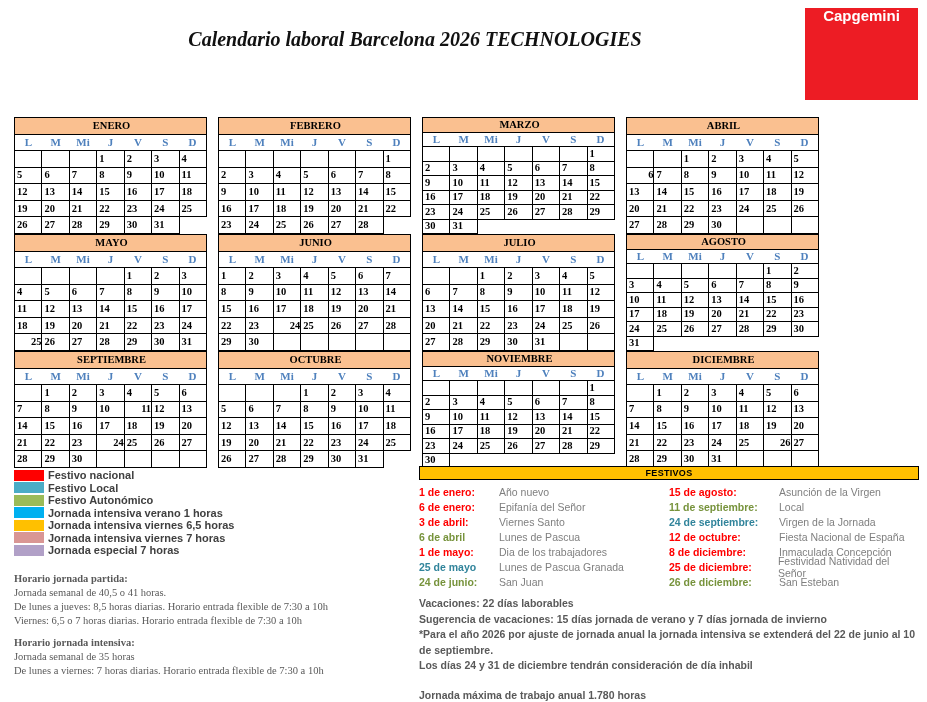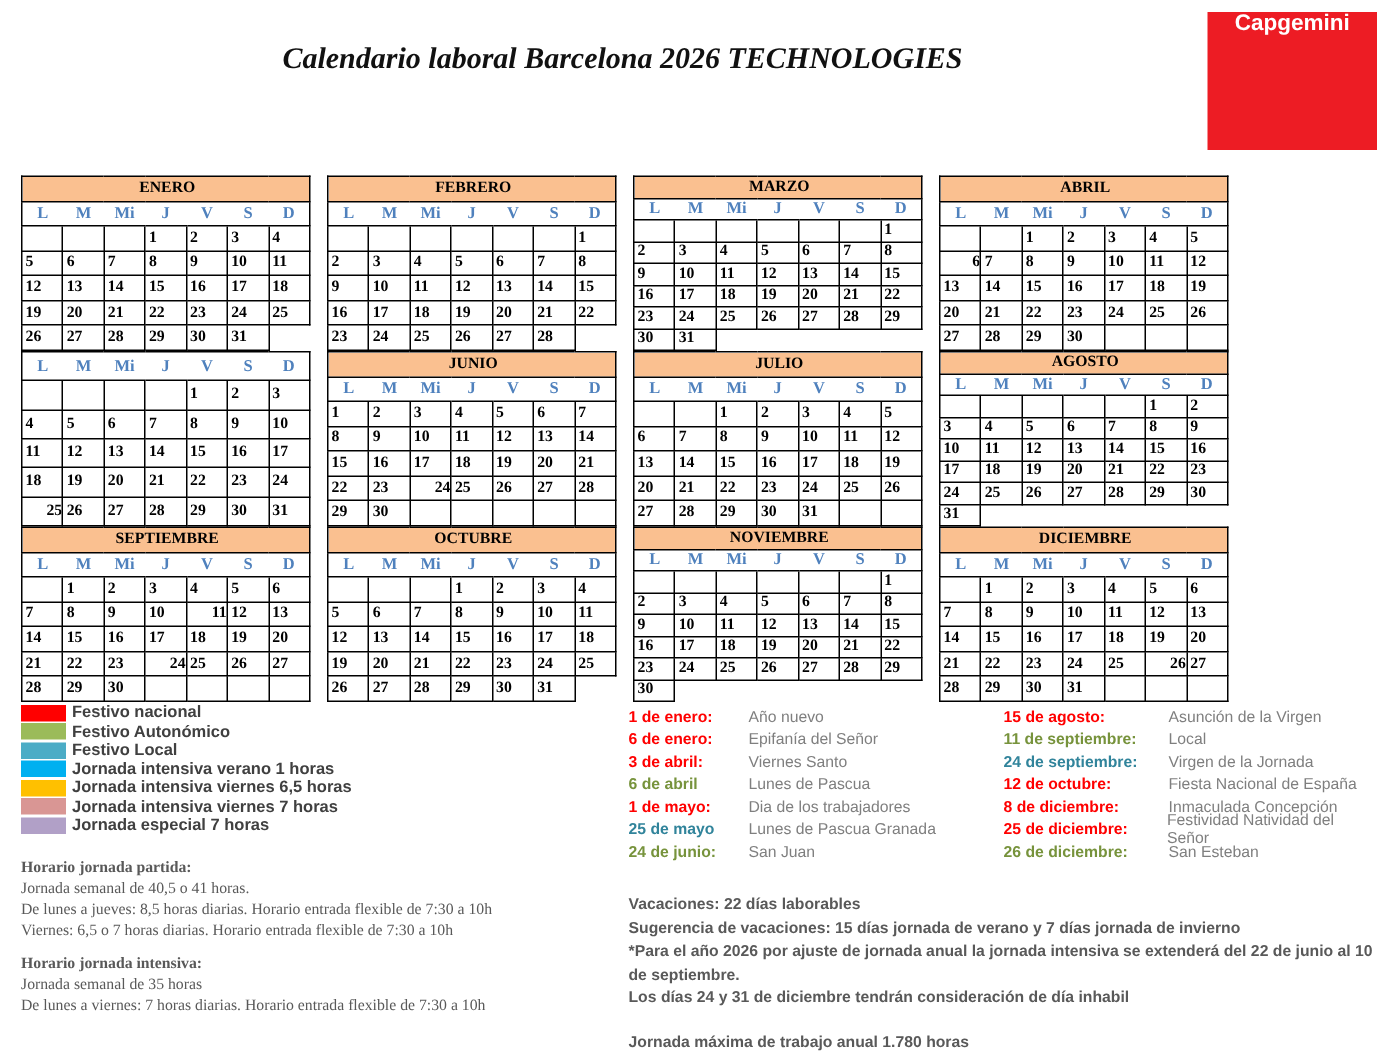--- a/index.html
+++ b/index.html
@@ -323,20 +323,23 @@
             <td class="cell">29</td>
             <td class="cell">30</td>
             <td class="cell"></td>
             <td class="cell"></td>
             <td class="cell"></td>
           </tr>
         </tbody>
       </table>
       <table class="month">
         <tbody>
+          <tr>
+            <td class="mname" colspan="7">MAYO</td>
+          </tr>
           <tr class="dow">
             <td>L</td>
             <td>M</td>
             <td>Mi</td>
             <td>J</td>
             <td>V</td>
             <td>S</td>
             <td>D</td>
           </tr>
           <tr>
@@ -832,26 +835,26 @@
         </tbody>
       </table>
     </div>
 
   <div class="legend">
       <div class="row">
         <span class="sw" style="background:#FF0000"></span>
                  <span class="lb">Festivo nacional</span>
       </div>
       <div class="row">
+        <span class="sw" style="background:#4BACC6"></span>
+                 <span class="lb">Festivo Local</span>
+      </div>
+      <div class="row">
         <span class="sw" style="background:#9BBB59"></span>
                  <span class="lb">Festivo Autonómico</span>
-      </div>
-      <div class="row">
-        <span class="sw" style="background:#4BACC6"></span>
-                 <span class="lb">Festivo Local</span>
       </div>
       <div class="row">
         <span class="sw" style="background:#00B0F0"></span>
                  <span class="lb">Jornada intensiva verano 1 horas</span>
       </div>
       <div class="row">
         <span class="sw" style="background:#FFC000"></span>
                  <span class="lb">Jornada intensiva viernes 6,5 horas</span>
       </div>
       <div class="row">
@@ -873,20 +876,21 @@
       </div>
     <div class="gap"></div>
     <div class="hd">Horario jornada intensiva:</div>
     <div id="intensiva-lines">
         <div>Jornada semanal de 35 horas</div>
         <div>De lunes a viernes: 7 horas diarias. Horario entrada flexible de 7:30 a 10h</div>
       </div>
   </div>
 
   <div class="festivos">
+    <div class="bar">FESTIVOS</div>
     <div class="cols">
       <div class="col col-a" id="fest-left">
           <div class="frow">
             <span class="fdate" style="color:#FF0000">1 de enero:</span>
                    <span class="fdesc">Año nuevo</span>
           </div>
           <div class="frow">
             <span class="fdate" style="color:#FF0000">6 de enero:</span>
                    <span class="fdesc">Epifanía del Señor</span>
           </div>

